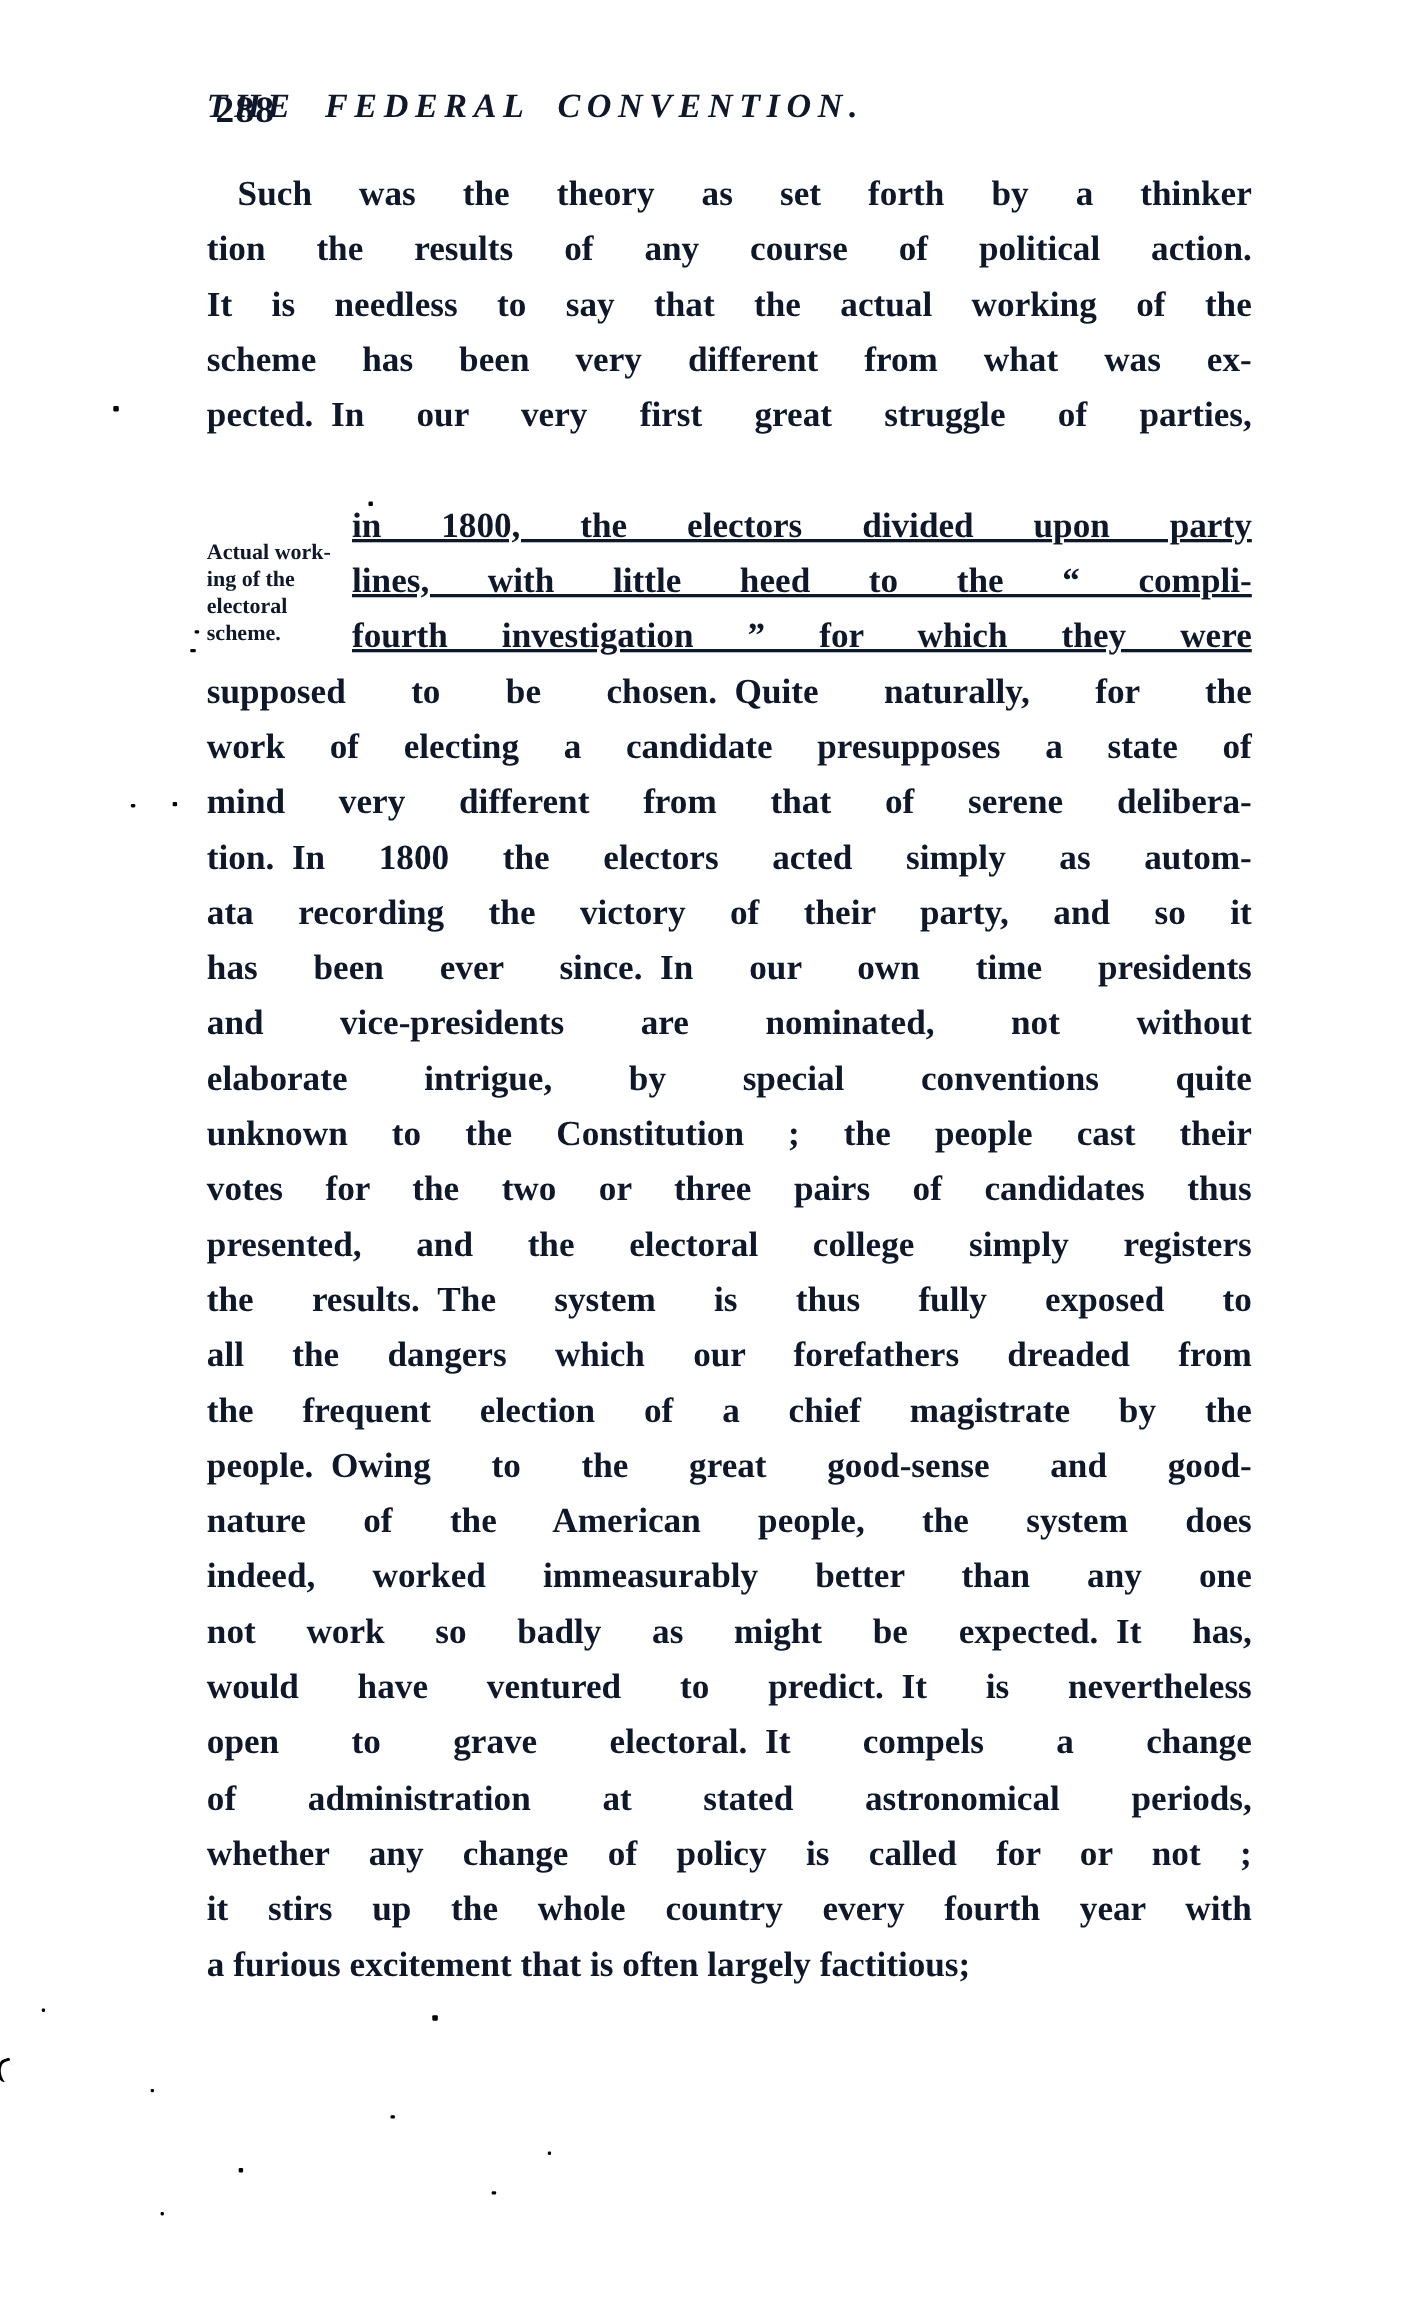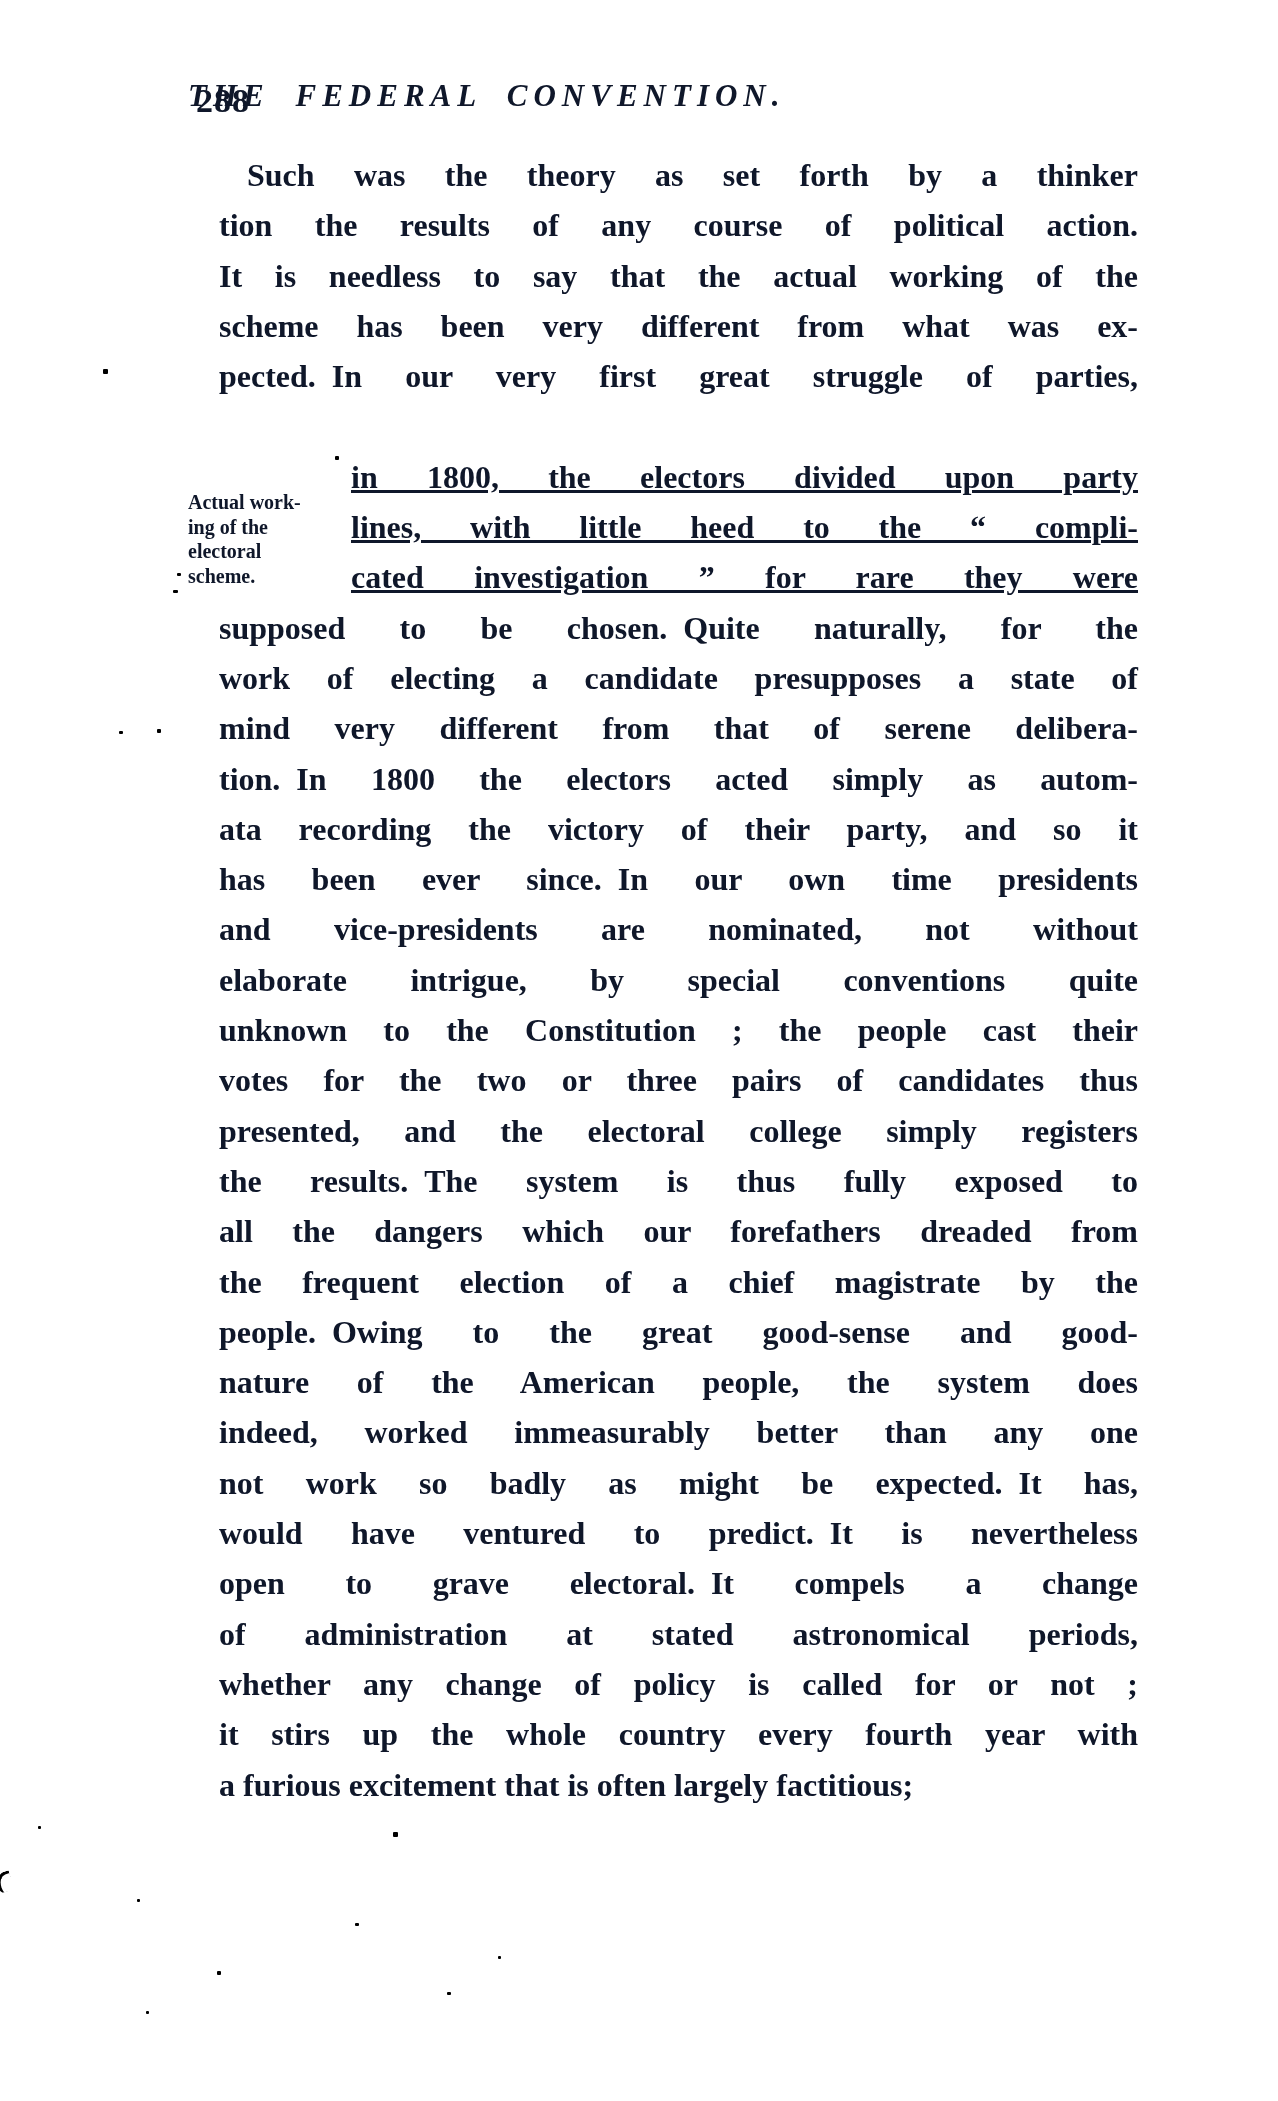--- a/index.html
+++ b/index.html
@@ -46,21 +46,20 @@
     line-height: 50.3px;
   }
   #para-a { left: 188px; top: 150px;  width: 950px; }
   #para-b { left: 320px; top: 451.8px; width: 818px; text-decoration: underline; }
   #para-c { left: 188px; top: 602.7px; width: 950px; }
   .tl {
     text-align: justify;
     text-align-last: justify;
     height: 50.3px;
     white-space: nowrap;
-    margin-left: 31px;
   }
   .tl.indent { text-indent: 28px; }
   .tl.flush-left { text-align-last: left; }
   .sidenote {
     position: absolute;
     left: 188px;
     top: 490px;
     width: 134px;
     font-size: 20px;
     font-weight: bold;
@@ -105,21 +104,21 @@
   <div class="sidenote">
       <div class="sn-line">Actual work-</div>
       <div class="sn-line">ing of the</div>
       <div class="sn-line">electoral</div>
       <div class="sn-line">scheme.</div>
     </div>
 
   <div id="para-b" class="body-block">
       <div class="tl">in 1800, the electors divided upon party</div>
       <div class="tl">lines, with little heed to the “ compli-</div>
-      <div class="tl">cated investigation ” for rare they were</div>
+      <div class="tl">fourth investigation ” for which they were</div>
     </div>
 
   <div id="para-c" class="body-block">
       <div class="tl">supposed to be chosen. Quite naturally, for the</div>
       <div class="tl">work of electing a candidate presupposes a state of</div>
       <div class="tl">mind very different from that of serene delibera-</div>
       <div class="tl">tion. In 1800 the electors acted simply as autom-</div>
       <div class="tl">ata recording the victory of their party, and so it</div>
       <div class="tl">has been ever since. In our own time presidents</div>
       <div class="tl">and vice-presidents are nominated, not without</div>

